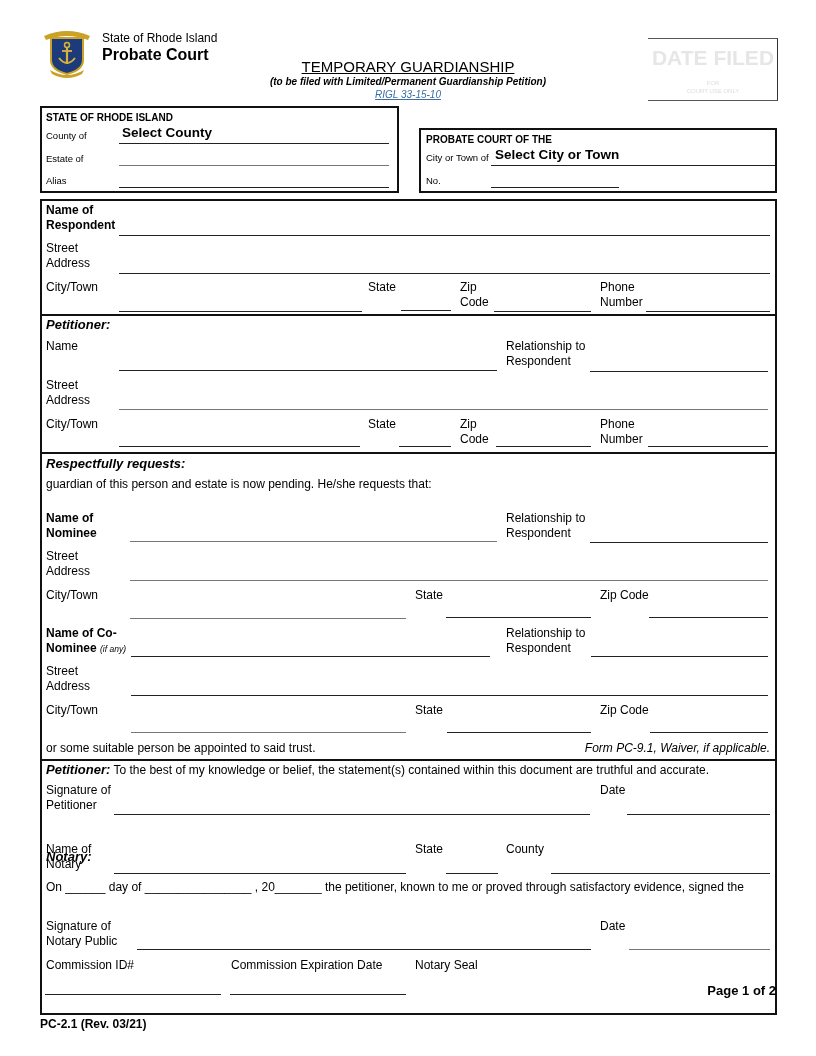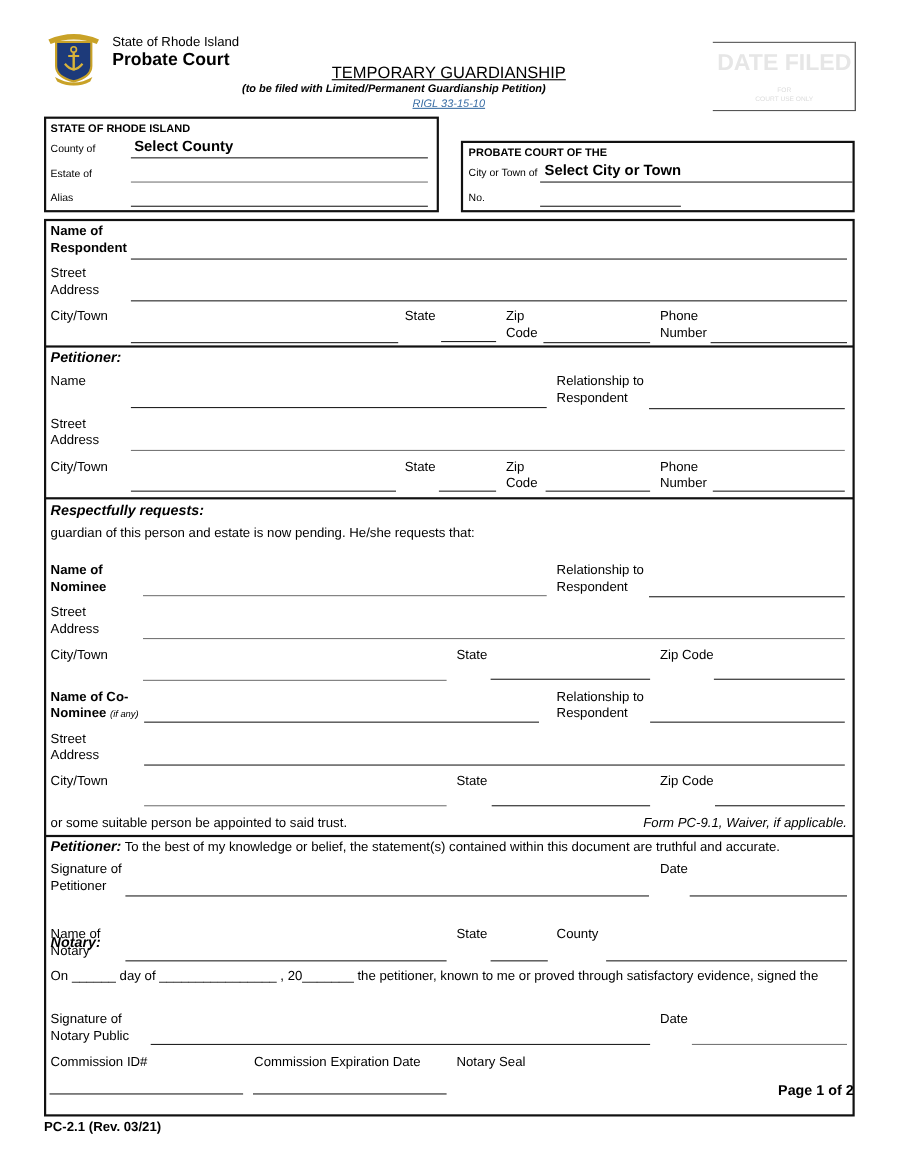--- a/index.html
+++ b/index.html
@@ -3,21 +3,21 @@
 <meta charset="utf-8">
 <style>
   * { box-sizing: border-box; margin: 0; padding: 0; }
   html, body { width: 816px; height: 1056px; background: #fff; }
   body { font-family: "Liberation Sans", sans-serif; color: #000; position: relative; overflow: hidden; }
   .abs { position: absolute; }
   .seal { left: 38px; top: 26px; width: 58px; height: 52px; }
   .state-name { left: 102px; top: 31px; font-size: 12px; }
   .court-name { left: 102px; top: 46px; font-size: 16px; font-weight: bold; }
   .form-title { left: 220px; width: 376px; top: 58px; text-align: center; font-size: 15px; text-decoration: underline; }
-  .form-subtitle { left: 220px; width: 376px; top: 76px; font-size: 10px; font-style: italic; font-weight: bold; }
+  .form-subtitle { left: 220px; width: 376px; top: 76px; text-align: center; font-size: 10px; font-style: italic; font-weight: bold; }
   .form-link { left: 220px; width: 376px; top: 89px; text-align: center; font-size: 10px; font-style: italic; color: #3a6ea5; text-decoration: underline; }
   .date-box { left: 648px; top: 38px; width: 130px; height: 63px; border-right: 1.5px solid #333; border-top: 1px solid #555; border-bottom: 1px solid #555; }
   .date-title { position:absolute; left: 0; width: 130px; top: 7px; text-align: center; font-size: 21px; font-weight: bold; color: #e6e6e6; }
   .date-sub { position:absolute; left: 0; width: 130px; top: 40px; text-align: center; font-size: 6px; color: #dcdcdc; line-height: 8px; }
 
   .box { position: absolute; border: 2.5px solid #111; }
   .line { position: absolute; border-bottom: 1px solid #222; height: 0; }
   .line.gray { border-bottom-color: #777; }
   .lbl { position: absolute; font-size: 12px; line-height: 14.5px; }
   .lbl.sm { font-size: 9.5px; }

